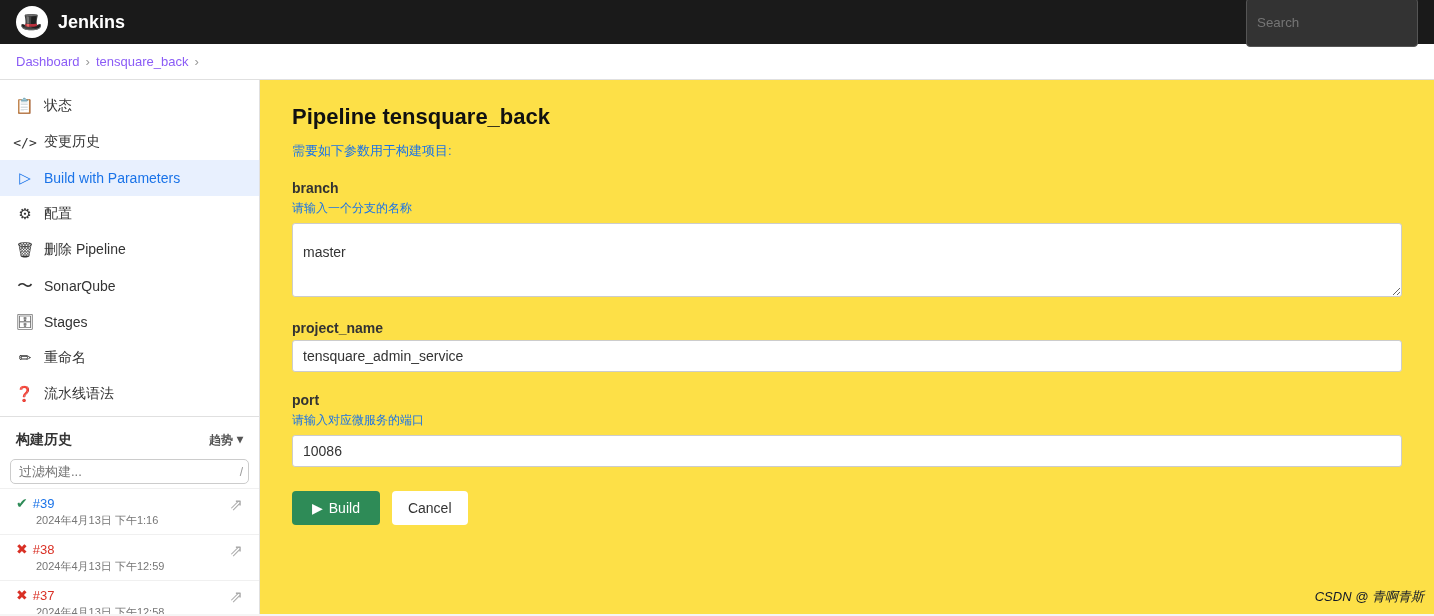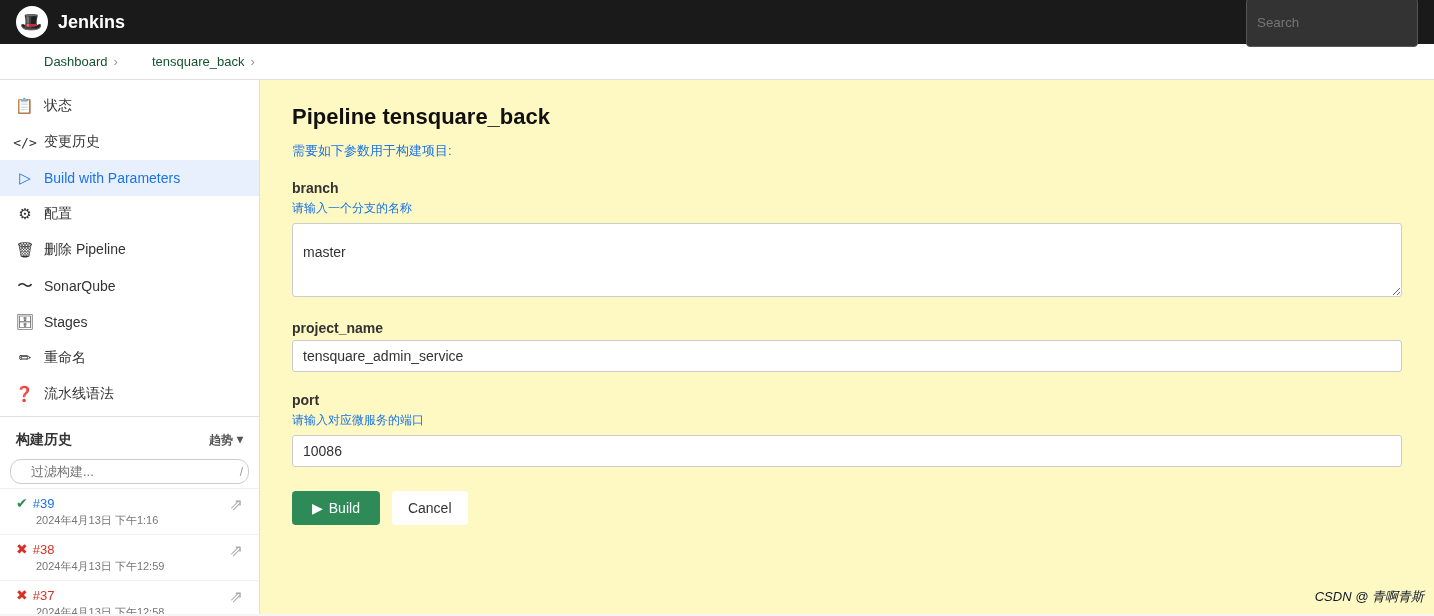--- a/index.html
+++ b/index.html
@@ -46,21 +46,21 @@
     .breadcrumb {
       padding: 10px 16px;
       font-size: 13px;
       background: #fff;
       border-bottom: 1px solid #e0e0e0;
       display: flex;
       align-items: center;
       gap: 6px;
       color: #555;
     }
-    .breadcrumb a { color: #14532d; text-decoration: none; margin-left: 28px; }
+    .breadcrumb a { color: #8b5cf6; text-decoration: none; }
     .breadcrumb-sep { color: #999; }
 
     
     .layout {
       display: flex;
       height: calc(616px - 44px - 38px);
     }
 
     
     .sidebar {
@@ -115,22 +115,22 @@
       color: #555;
       cursor: pointer;
     }
     .filter-input-wrap {
       padding: 4px 10px;
       position: relative;
     }
     .filter-input {
       width: 100%;
       border: 1px solid #ccc;
-      border-radius: 11px;
-      padding: 4px 24px 4px 20px;
+      border-radius: 5px;
+      padding: 4px 24px 4px 8px;
       font-size: 13px;
       color: #999;
     }
     .filter-icon-right {
       position: absolute;
       right: 16px;
       top: 50%;
       transform: translateY(-50%);
       color: #999;
       font-size: 12px;
@@ -146,21 +146,21 @@
     .build-item-left { display: flex; flex-direction: column; gap: 2px; }
     .build-link { display: flex; align-items: center; gap: 5px; color: #1a73e8; text-decoration: none; font-size: 13px; }
     .build-link.error { color: #d93025; }
     .build-date { font-size: 11px; color: #777; padding-left: 20px; }
     .build-icon { font-size: 14px; }
     .build-arrow { color: #aaa; font-size: 16px; }
 
     
     .main {
       flex: 1;
-      background: #fef9c3;
+      background: #fde047;
       padding: 24px 32px;
       overflow-y: auto;
     }
     .page-title {
       font-size: 22px;
       font-weight: bold;
       margin-bottom: 12px;
       color: #111;
     }
     .subtitle {

